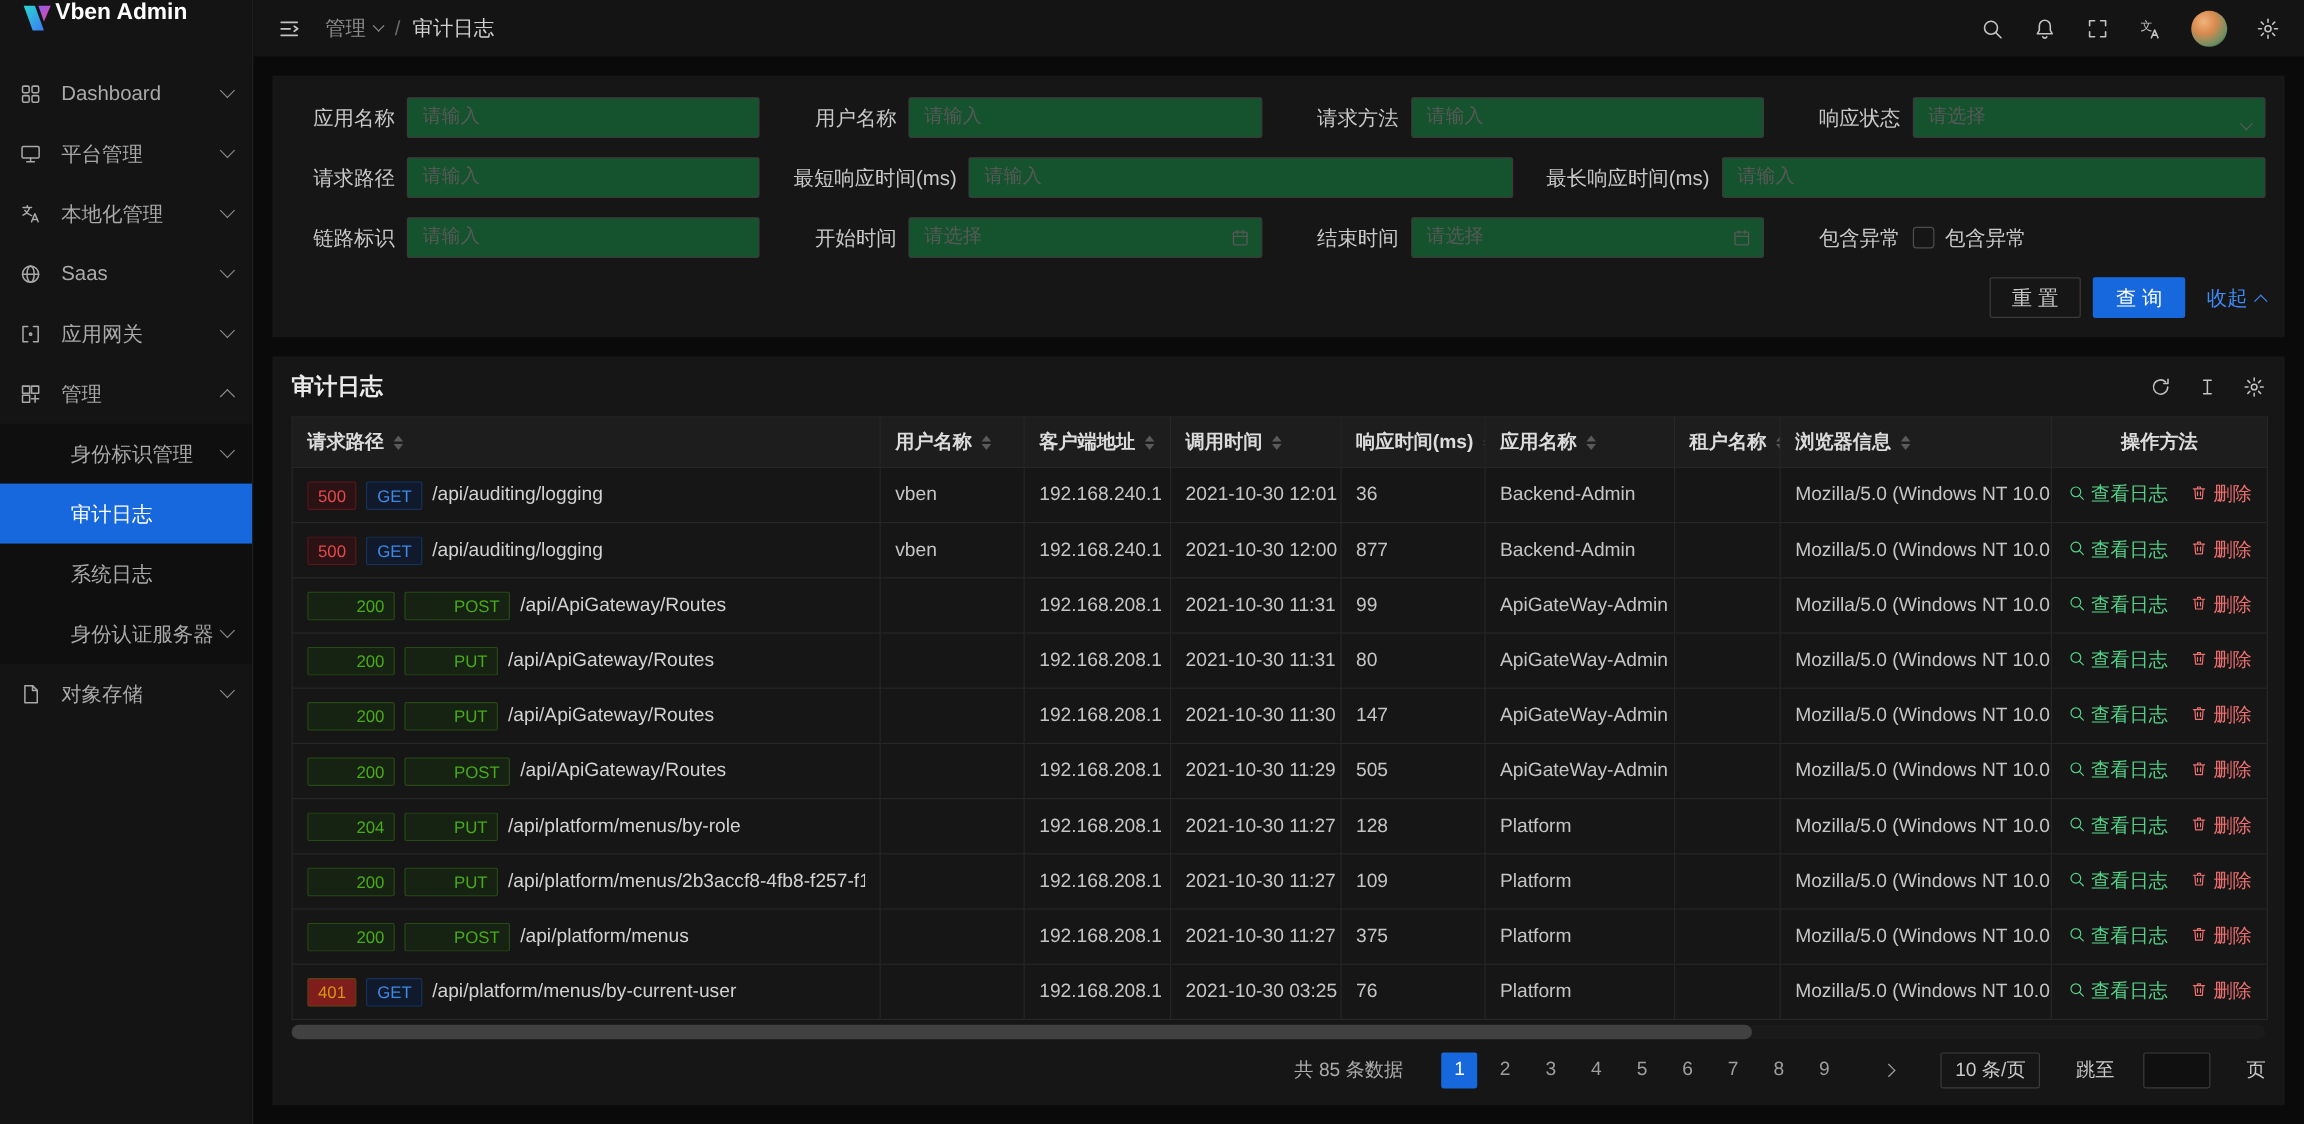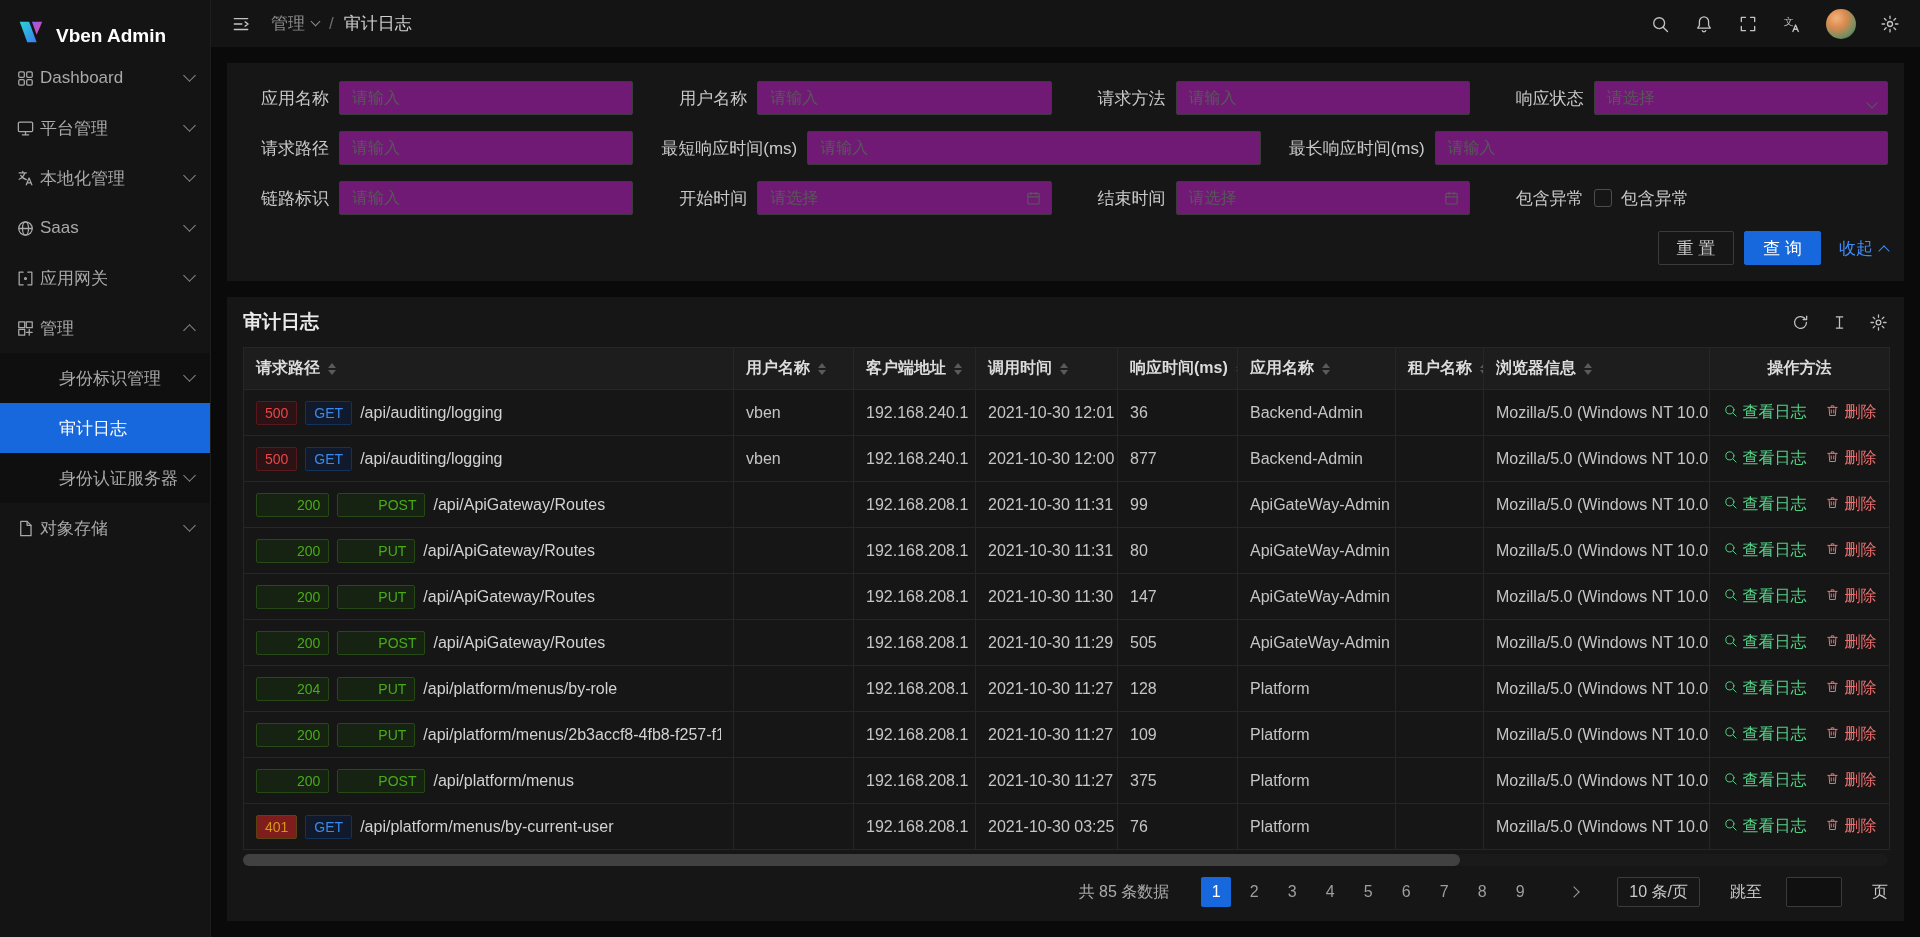--- a/index.html
+++ b/index.html
@@ -5,25 +5,25 @@
   * { box-sizing: border-box; margin: 0; padding: 0; }
   html,body { width:1920px; height:937px; overflow:hidden; }
   body {
     font-family: "Liberation Sans", "DejaVu Sans", sans-serif;
     background:#0a0a0a; color:#c9c9c9; font-size:17px;
   }
   .app { display:flex; height:100%; }
 
   
   .sidebar { width:211px; flex-shrink:0; background:#141414; border-right:1px solid #1e1e1e; display:flex; flex-direction:column; }
-  .logo-row { height:47px; display:flex; align-items:flex-end; padding-left:16px; gap:10px; flex-shrink:0; }
+  .logo-row { height:47px; display:flex; align-items:flex-start; padding-left:16px; gap:0; flex-shrink:0; }
   .logo-row svg { width:30px; height:30px; }
   .logo-text { font-size:19px; font-weight:700; color:#ffffff; white-space:nowrap; }
   .menu { padding-top:6px; overflow:hidden; }
-  .menu-item { height:50px; display:flex; align-items:center; padding:0 16px; gap:5px; color:#a9a9a9; cursor:pointer; }
+  .menu-item { height:50px; display:flex; align-items:center; padding:0 16px; gap:16px; color:#a9a9a9; cursor:pointer; }
   .menu-item .icn { display:inline-flex; color:#a9a9a9; }
   .menu-item .icn svg { width:19px; height:19px; }
   .mi-label { flex:1; white-space:nowrap; overflow:hidden; }
   .submenu { background:#0f0f0f; }
   .submenu-item { height:50px; display:flex; align-items:center; padding:0 16px 0 59px; color:#a9a9a9; cursor:pointer; white-space:nowrap; }
   .submenu-item.active { background:#1668dc; color:#ffffff; }
   .chev { width:9px; height:9px; border-right:1.7px solid currentColor; border-bottom:1.7px solid currentColor; display:inline-block; flex-shrink:0; }
   .chev.down { transform:rotate(45deg); margin-top:-5px; }
   .chev.up { transform:rotate(-135deg); margin-top:5px; }
   .chev.right { transform:rotate(-45deg); }
@@ -49,21 +49,21 @@
   
   .content { flex:1; padding:16px; overflow:hidden; display:flex; flex-direction:column; }
 
   
   .filter-card { background:#161616; padding:18px 16px 16px; flex-shrink:0; }
   .filter-grid { display:grid; grid-template-columns:repeat(8,1fr); column-gap:28px; row-gap:16px; }
   .span-2 { grid-column:span 2; } .span-3 { grid-column:span 3; }
   .field { display:flex; align-items:center; }
   .field-label { min-width:86px; text-align:right; margin-right:10px; white-space:nowrap; color:#c9c9c9; font-size:17px; }
   .field-control { flex:1; position:relative; }
-  .ctl { width:100%; height:34px; background:#701a75; border:1px solid #3b3b3b; border-radius:2px; padding:0 12px; color:#d9d9d9; font-size:16px; font-family:inherit; outline:none; }
+  .ctl { width:100%; height:34px; background:#14532d; border:1px solid #3b3b3b; border-radius:2px; padding:0 12px; color:#d9d9d9; font-size:16px; font-family:inherit; outline:none; }
   .ctl.has-icon { padding-right:34px; }
   .ctl::placeholder { color:#585858; }
   .ctl-icon { position:absolute; right:10px; top:50%; transform:translateY(-50%); color:#585858; display:inline-flex; }
   .ctl-icon svg { width:17px; height:17px; }
   .ctl-arrow { position:absolute; right:12px; top:50%; margin-top:-6px; color:#585858; }
   .ctl-arrow .chev { width:8px; height:8px; border-width:1.5px; }
   .checkbox { width:18px; height:18px; border:1.6px solid #4d4d4d; border-radius:3px; background:transparent; display:inline-block; cursor:pointer; flex-shrink:0; }
   .checkbox-text { margin-left:9px; color:#c9c9c9; }
   .filter-actions { display:flex; justify-content:flex-end; align-items:center; gap:10px; margin-top:16px; }
   .btn { height:34px; padding:0 18px; border-radius:2px; font-size:17px; font-family:inherit; cursor:pointer; }
@@ -206,20 +206,23 @@
           <span class="mi-label">管理</span>
           <span class="chev up"></span>
         </div>
         <div class="submenu">
           <div class="submenu-item">
             <span>身份标识管理</span>
             <span class="chev down"></span>
           </div>
           <div class="submenu-item active">
             <span>审计日志</span>
+          </div>
+          <div class="submenu-item">
+            <span>系统日志</span>
           </div>
           <div class="submenu-item">
             <span>身份认证服务器</span>
             <span class="chev down"></span>
           </div>
         </div>
         <div class="menu-item">
           <span class="icn">
             <svg viewBox="0 0 24 24" fill="none" stroke="currentColor" stroke-width="1.6" stroke-linecap="round" stroke-linejoin="round">
               <path d="M6 3h8l5 5v13H6z"></path>

